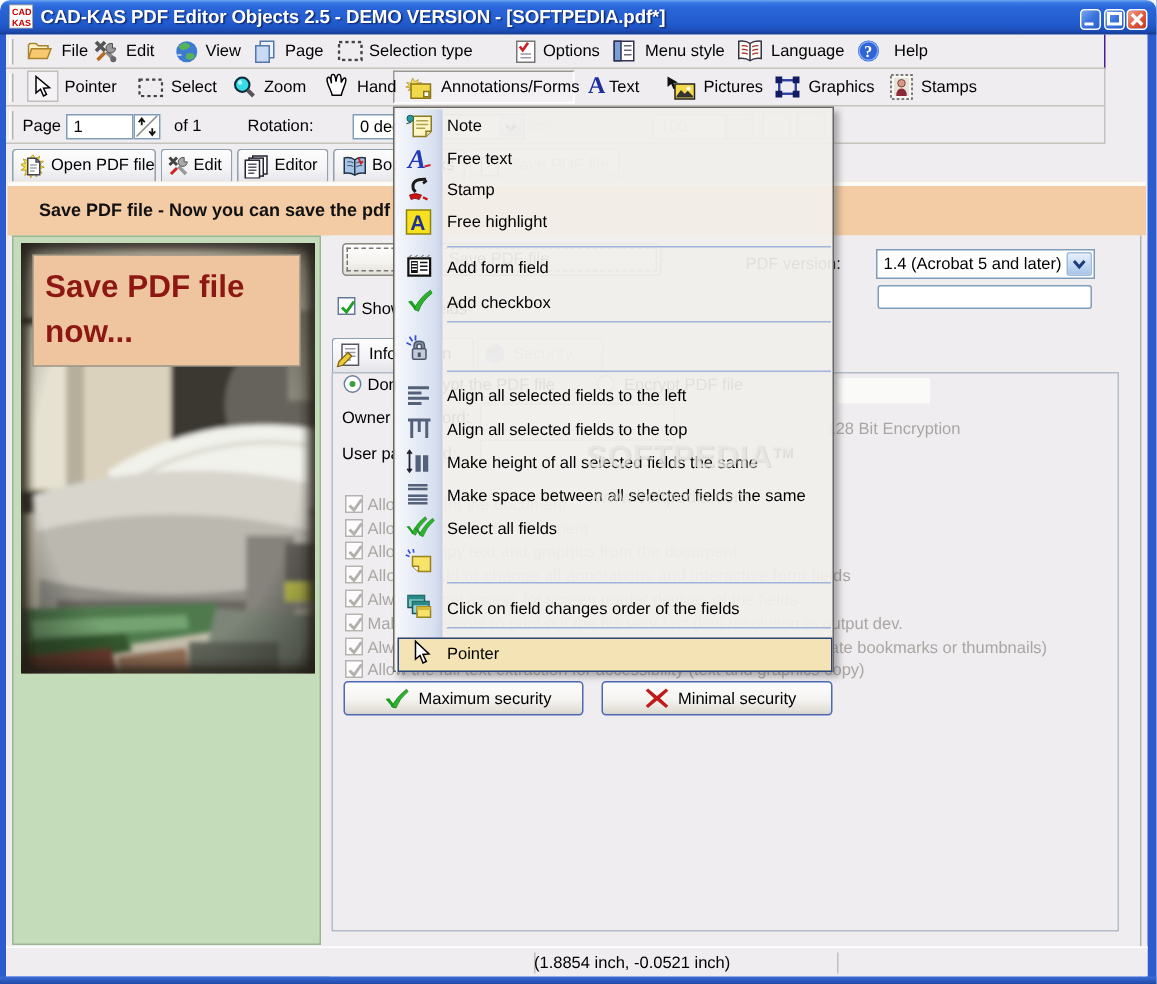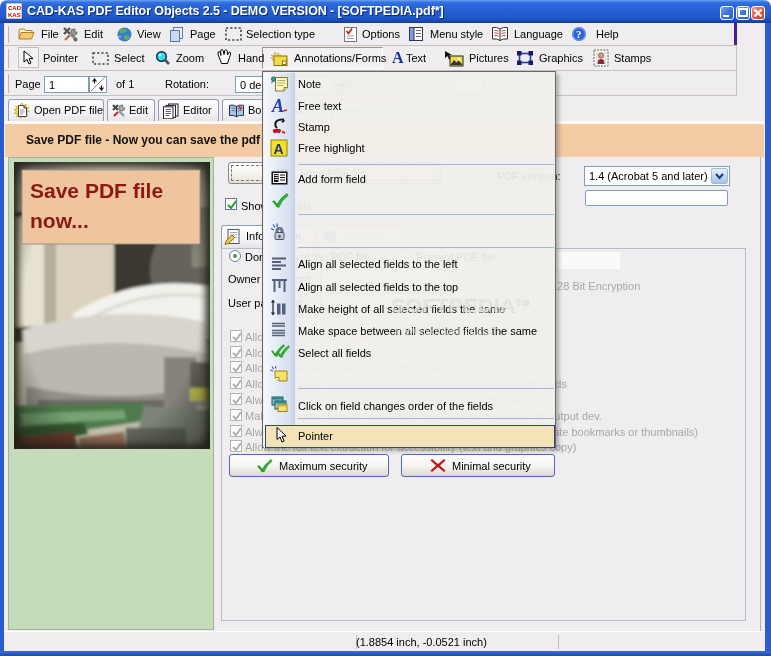--- a/index.html
+++ b/index.html
@@ -72,21 +72,21 @@
         </svg></div>
     <div class="tbtn" id="bmax"><svg width="12" height="12">
           <rect x="2" y="2" width="8" height="7" fill="none" stroke="#fff" stroke-width="2"></rect>
         </svg></div>
     <div class="tbtn" id="bclose"><svg width="12" height="12">
           <path d="M2.5 2.5 L9.5 9.5 M9.5 2.5 L2.5 9.5" stroke="#fff" stroke-width="2.2"></path>
         </svg></div>
   </div>
   <div id="inner">
 
-    <div class="abs" id="menurow" style="left:0;top:0;width:733px;height:23px;border-right:3px solid #4c1d95;">
+    <div class="abs" id="menurow" style="left:0;top:0;width:733px;height:23px;border-right:1px solid #4c1d95;">
       <div class="grip" style="top:3px;height:17px;"></div>
       <svg class="abs" style="left:14px;top:3px" width="17" height="16" viewBox="0 0 17 16">
           <path d="M1 13 L1 4 L2 3 L6 3 L7.5 4.5 L14 4.5 L14 6" fill="#fdf2c8" stroke="#a8842c"></path>
           <path d="M3 6.5 L16 6.5 L13.5 13 L1 13 Z" fill="#f7c86e" stroke="#a8842c"></path>
         </svg>
       <div class="mitem" style="left:37px;top:5px">File</div>
       <svg class="abs" style="left:58px;top:3px" width="17" height="17" viewBox="0 0 17 17">
           <path d="M2 2 L8 8 M8 2 L2 8" stroke="#555" stroke-width="2.4"></path>
           <path d="M3 14 L8 9" stroke="#b86820" stroke-width="2.2"></path>
           <path d="M9 8.5 L14 13.5" stroke="#888" stroke-width="2.6"></path>
@@ -465,20 +465,23 @@
         <path d="M10 6 h5 M10 8.5 h5 M10 11 h5" stroke="#111" stroke-width="1.1"></path>
         <path d="M2.5 2.5 l2 -1.5 M6.5 2.5 l2 -1.5 M10.5 2.5 l2-1.5 M14.5 2.5 l2-1.5" stroke="#888" stroke-width=".7"></path>
       </svg>
     <div class="mrow" style="top:96px">
         <span>Add form field</span>
       </div>
     <svg class="micon" style="top:119px" width="20" height="18" viewBox="0 0 20 18">
         <path d="M2 9 l5 6 2-.5 -4.5-6 Z" fill="#1e9e1e"></path>
         <path d="M6 14 Q10 6 17 1.5 L18 3.5 Q11 9 9 15.5 Z" fill="#2cb32c" stroke="#117711" stroke-width=".5"></path>
       </svg>
+    <div class="mrow" style="top:119px">
+        <span>Add checkbox</span>
+      </div>
     <div class="msep" style="top:142px"></div>
     <svg class="micon" style="top:150px" width="20" height="19" viewBox="0 0 20 19">
         <path d="M3 2 l2 3 M1 6 l3 1.5 M7 1 l0 3.5" stroke="#3355cc" stroke-width="1.2"></path>
         <path d="M6 8 q0-3 3.5-3 q3.5 0 3.5 3 l0 2 -2 0 0-2 q0-1.2-1.5-1.2 q-1.5 0-1.5 1.2 l0 2 -2 0 Z" fill="#8a96ac" stroke="#4a5668"></path>
         <rect x="5" y="10" width="9" height="7" rx="1" fill="#c3cada" stroke="#4a5668"></rect>
         <rect x="8.5" y="12.5" width="2" height="3" fill="#4a5668"></rect>
       </svg>
     <div class="msep" style="top:175px"></div>
     <svg class="micon" style="top:182px" width="20" height="16" viewBox="0 0 20 16">
         <path d="M2 2.5 h14 M2 6 h9 M2 9.5 h14 M2 13 h9" stroke="#55617a" stroke-width="2"></path>

